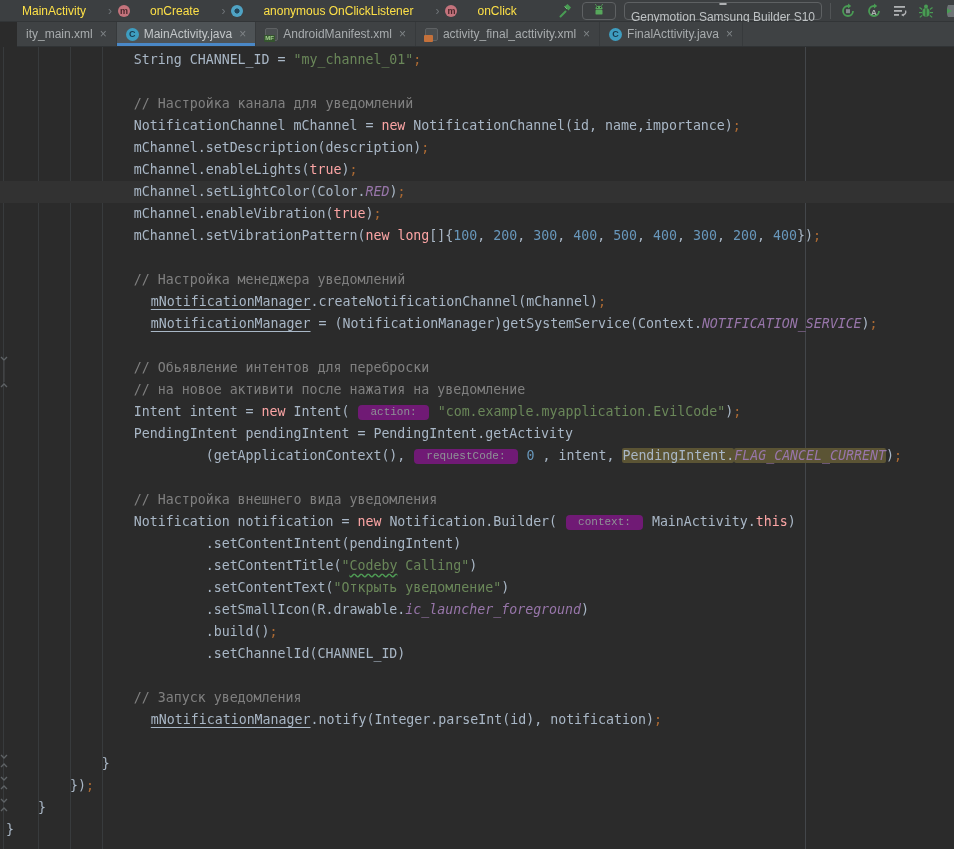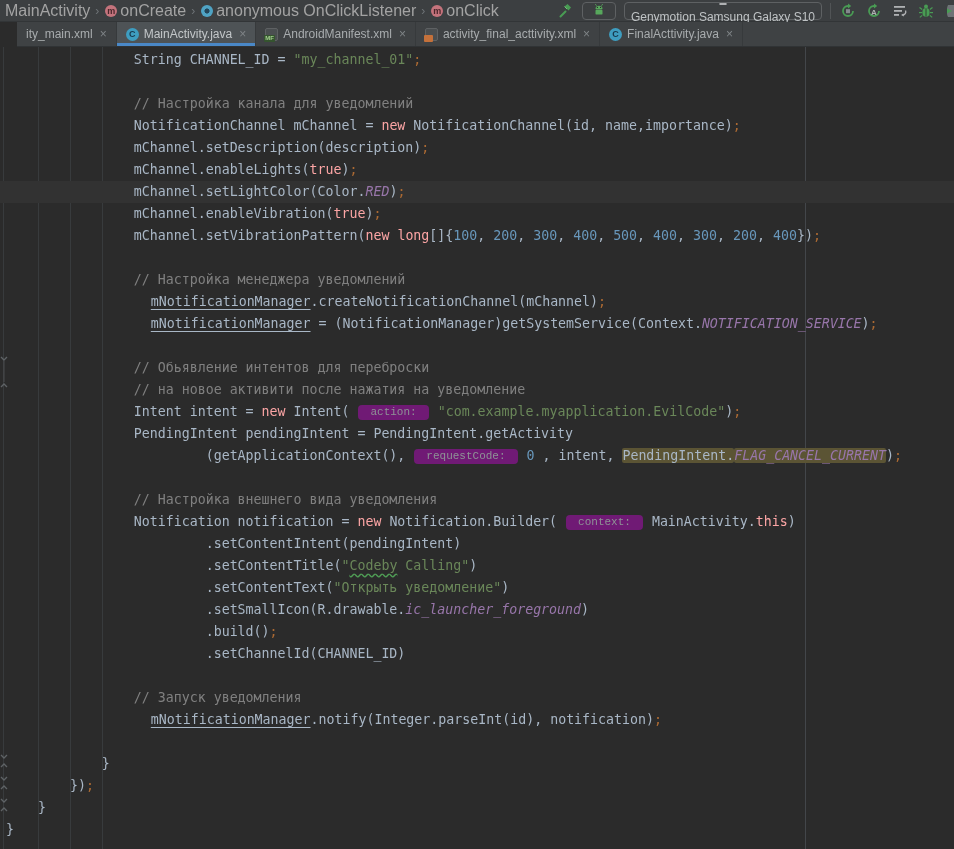--- a/index.html
+++ b/index.html
@@ -4,21 +4,21 @@
 <style>
   html,body{margin:0;padding:0;width:954px;height:849px;overflow:hidden;background:#2B2B2B;
     font-family:"Liberation Sans",sans-serif;}
   *{box-sizing:border-box;}
 
   
   .toolbar{position:absolute;left:0;top:0;width:954px;height:22px;background:#3C3F41;
     border-bottom:1px solid #323537;display:flex;align-items:center;}
   .breadcrumbs{flex:1 1 auto;display:flex;align-items:center;height:22px;overflow:hidden;
     padding-left:2px;white-space:nowrap;}
-  .bc-label{color:#a3a3a3;font-size:16px;margin:0 3px;}
+  .bc-label{color:#fde047;font-size:12px;margin:0 20px;}
   .bc-sep{color:#6E7377;font-size:12px;margin:0 2px;}
   .bc-ico{display:inline-block;width:12px;height:12px;border-radius:50%;margin-left:4px;
     text-align:center;line-height:12px;font-size:9px;font-weight:bold;}
   .bc-ico.method{background:#C4737C;color:#4A262B;}
   .bc-ico.anonymous-class{background:radial-gradient(circle at 50% 50%, #24465A 0 2.5px, #4FA3C4 2.6px);}
   .tb-right{flex:0 0 auto;display:flex;align-items:center;gap:8px;padding-right:0;}
   .tb-icon{display:inline-flex;align-items:center;justify-content:center;width:18px;height:18px;}
   .chip{display:flex;align-items:center;gap:5px;height:18px;border:1px solid #5E6163;
     border-radius:4px;padding:0 6px;color:#BFC3C5;font-size:12px;background:transparent;flex-direction:column;}
   .chev{width:0;height:0;border-left:3.5px solid transparent;border-right:3.5px solid transparent;
@@ -105,21 +105,21 @@
           <rect x="3.5" y="6.6" width="7" height="5" rx="1.2" fill="#57A85C"></rect>
           <circle cx="5.4" cy="4.4" r="0.6" fill="#2B2B2B"></circle>
           <circle cx="8.6" cy="4.4" r="0.6" fill="#2B2B2B"></circle>
         </svg>
       </span>
       <span>app</span>
       <span class="chev"></span>
     </div>
     <div class="chip">
       <span class="phone-ico"></span>
-      <span>Genymotion Samsung Galaxy S10</span>
+      <span>Genymotion Samsung Builder S10</span>
       <span class="chev"></span>
     </div>
     <span class="tb-sep"></span>
     <span class="tb-icon">
       <svg width="16" height="16" viewBox="0 0 16 16">
         <path d="M13 8 A5 5 0 1 1 8 3" fill="none" stroke="#499C54" stroke-width="1.8"></path>
         <path d="M8 0.5 L8 5.5 L11.2 3 Z" fill="#499C54"></path>
         <rect x="6" y="6.2" width="4" height="4" fill="#83898C"></rect>
       </svg>
     </span>

